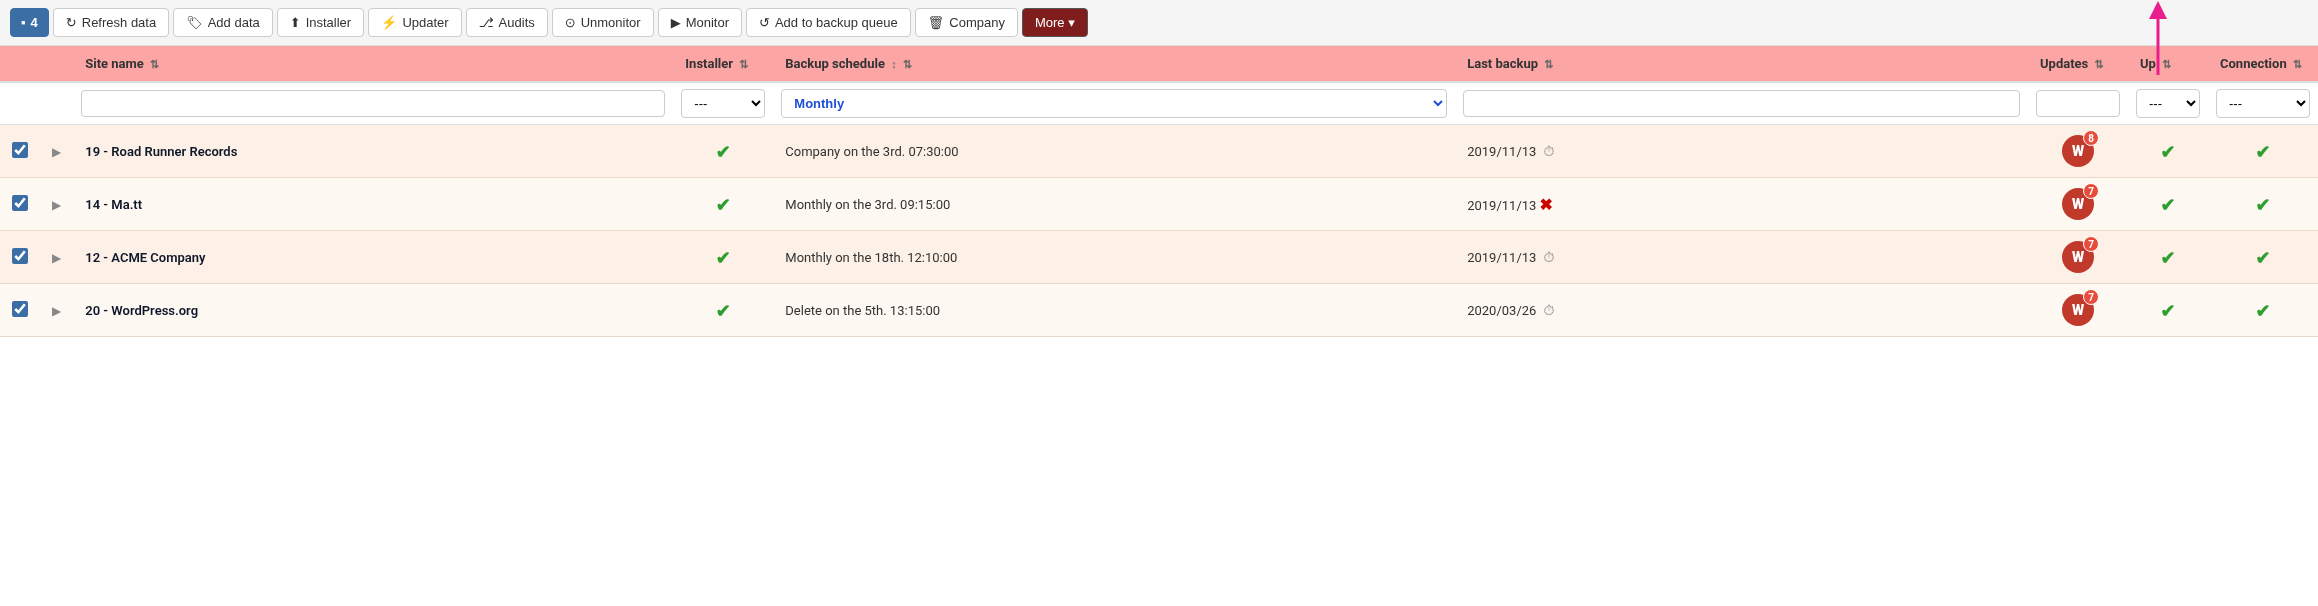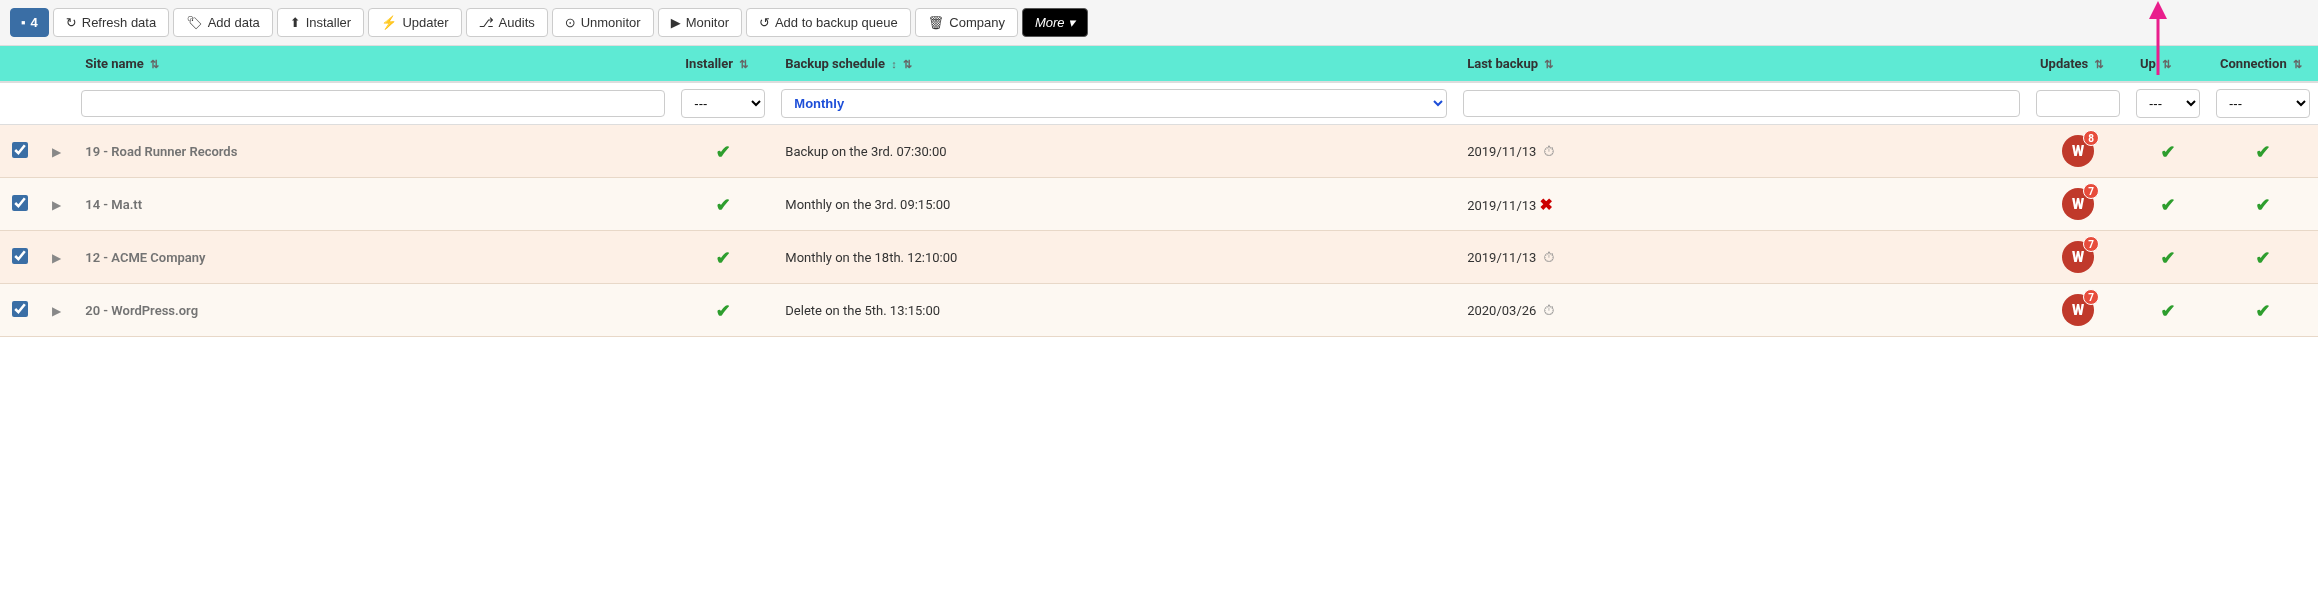--- a/index.html
+++ b/index.html
@@ -34,44 +34,43 @@
       color: #333;
     }
     .toolbar-btn.selected-badge {
       background: #3a6ea5;
       color: #fff;
       border-color: #3a6ea5;
       font-weight: bold;
       padding: 6px 10px;
     }
     .toolbar-btn.more-btn {
-      background: #000000;
+      background: #7f1d1d;
       color: #fff;
       border-color: #555;
-      font-style: italic;
     }
     .btn-icon { font-size: 13px; }
 
     
     .table-wrapper {
       overflow-x: auto;
       position: relative;
     }
     table {
       width: 100%;
       border-collapse: collapse;
       min-width: 1100px;
     }
     thead tr.header-row th {
       padding: 10px 12px;
       text-align: left;
       font-weight: 700;
       font-size: 13px;
       border-bottom: 2px solid #ddd;
-      background: #5eead4;
+      background: #fca5a5;
       white-space: nowrap;
     }
     thead tr.header-row th .sort-icon {
       display: inline-block;
       margin-left: 3px;
       font-size: 11px;
       color: #666;
     }
     thead tr.filter-row td {
       padding: 6px 8px;
@@ -105,21 +104,21 @@
     .col-expand { width: 30px; text-align: center; }
     .col-sitename { min-width: 220px; }
     .col-monitored { width: 100px; text-align: center; }
     .col-backup { min-width: 250px; }
     .col-lastbackup { min-width: 170px; }
     .col-updates { width: 100px; text-align: center; }
     .col-up { width: 80px; text-align: center; }
     .col-connection { width: 110px; text-align: center; }
 
     .site-link {
-      color: #737373;
+      color: #0f172a;
       font-weight: 600;
       text-decoration: none;
       cursor: pointer;
     }
 
     .check-green { color: #2e9e2e; font-size: 18px; font-weight: bold; }
     .cross-red { color: #cc0000; font-size: 16px; font-weight: bold; }
 
     
     .wp-badge {
@@ -331,21 +330,21 @@
           <td class="col-expand">
             <span class="expand-arrow">▶</span>
           </td>
           <td class="col-sitename">
             <a class="site-link">19 - Road Runner Records</a>
           </td>
           <td class="col-monitored">
             <span class="check-green">✔</span>
           </td>
           <td class="col-backup">
-            <span>Backup on the 3rd. 07:30:00</span>
+            <span>Company on the 3rd. 07:30:00</span>
           </td>
           <td class="col-lastbackup">
             <span>2019/11/13</span>
             <span class="clock-icon">⏱</span>
           </td>
           <td class="col-updates">
             <span class="wp-badge">
               <span class="w-letter">W</span>
               <span class="badge-count">8</span>
             </span>

